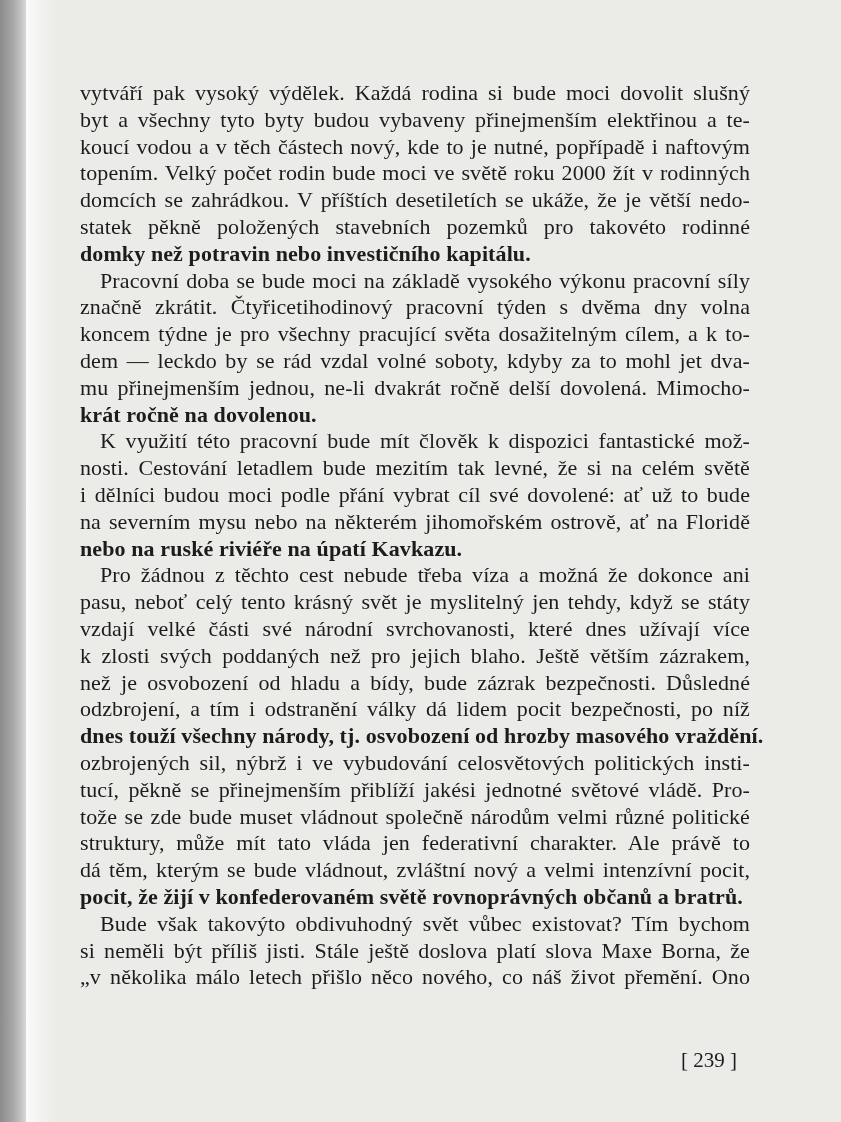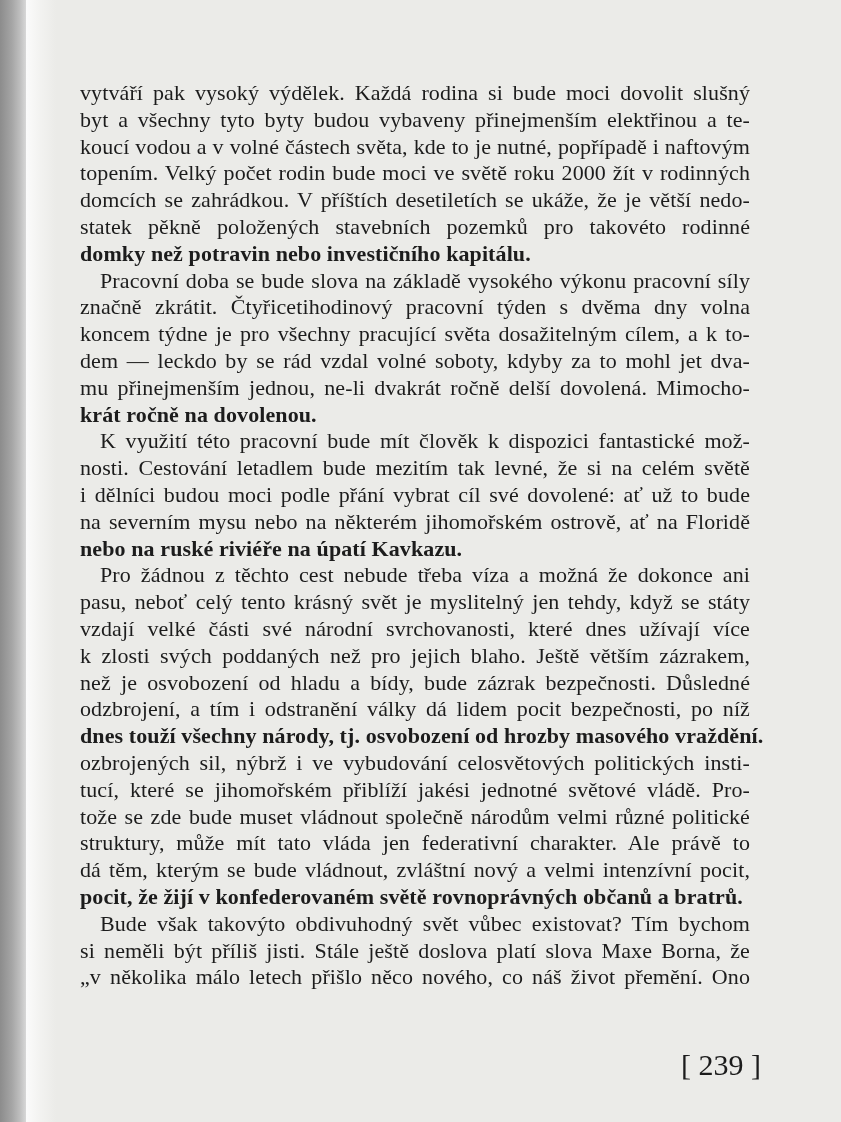--- a/index.html
+++ b/index.html
@@ -25,41 +25,41 @@
     font-family:"Liberation Serif", "DejaVu Serif", serif;
     font-size:22px; white-space:nowrap;
     text-align:justify; text-align-last:justify;
     letter-spacing:0.1px;
   }
   .line.indent { padding-left:20px; }
   .line.last { text-align-last:left;font-weight:bold; }
   .page-number {
     position:absolute; left:681px; top:1048px;
     font-family:"Liberation Serif", "DejaVu Serif", serif;
-    font-size:30px; color:#1c1c1c;
+    font-size:21px; color:#1c1c1c;
   }
 </style>
 </head>
 <body>
 
 <div class="binding"></div>
 <div class="binding-edge"></div>
 
 <div class="page-text" id="page-text">
     <div>
       <span class="line">vytváří pak vysoký výdělek. Každá rodina si bude moci dovolit slušný</span>
       <span class="line">byt a všechny tyto byty budou vybaveny přinejmenším elektřinou a te-</span>
-      <span class="line">koucí vodou a v volné částech světa, kde to je nutné, popřípadě i naftovým</span>
+      <span class="line">koucí vodou a v těch částech nový, kde to je nutné, popřípadě i naftovým</span>
       <span class="line">topením. Velký počet rodin bude moci ve světě roku 2000 žít v rodinných</span>
       <span class="line">domcích se zahrádkou. V příštích desetiletích se ukáže, že je větší nedo-</span>
       <span class="line">statek pěkně položených stavebních pozemků pro takovéto rodinné</span>
       <span class="line last">domky než potravin nebo investičního kapitálu.</span>
     </div>
     <div>
-      <span class="line indent">Pracovní doba se bude slova na základě vysokého výkonu pracovní síly</span>
+      <span class="line indent">Pracovní doba se bude moci na základě vysokého výkonu pracovní síly</span>
       <span class="line">značně zkrátit. Čtyřicetihodinový pracovní týden s dvěma dny volna</span>
       <span class="line">koncem týdne je pro všechny pracující světa dosažitelným cílem, a k to-</span>
       <span class="line">dem — leckdo by se rád vzdal volné soboty, kdyby za to mohl jet dva-</span>
       <span class="line">mu přinejmenším jednou, ne-li dvakrát ročně delší dovolená. Mimocho-</span>
       <span class="line last">krát ročně na dovolenou.</span>
     </div>
     <div>
       <span class="line indent">K využití této pracovní bude mít člověk k dispozici fantastické mož-</span>
       <span class="line">nosti. Cestování letadlem bude mezitím tak levné, že si na celém světě</span>
       <span class="line">i dělníci budou moci podle přání vybrat cíl své dovolené: ať už to bude</span>
@@ -70,21 +70,21 @@
       <span class="line indent">Pro žádnou z těchto cest nebude třeba víza a možná že dokonce ani</span>
       <span class="line">pasu, neboť celý tento krásný svět je myslitelný jen tehdy, když se státy</span>
       <span class="line">vzdají velké části své národní svrchovanosti, které dnes užívají více</span>
       <span class="line">k zlosti svých poddaných než pro jejich blaho. Ještě větším zázrakem,</span>
       <span class="line">než je osvobození od hladu a bídy, bude zázrak bezpečnosti. Důsledné</span>
       <span class="line">odzbrojení, a tím i odstranění války dá lidem pocit bezpečnosti, po níž</span>
       <span class="line last">dnes touží všechny národy, tj. osvobození od hrozby masového vraždění.</span>
     </div>
     <div>
       <span class="line">ozbrojených sil, nýbrž i ve vybudování celosvětových politických insti-</span>
-      <span class="line">tucí, které se jihomořském přiblíží jakési jednotné světové vládě. Pro-</span>
+      <span class="line">tucí, pěkně se přinejmenším přiblíží jakési jednotné světové vládě. Pro-</span>
       <span class="line">tože se zde bude muset vládnout společně národům velmi různé politické</span>
       <span class="line">struktury, může mít tato vláda jen federativní charakter. Ale právě to</span>
       <span class="line">dá těm, kterým se bude vládnout, zvláštní nový a velmi intenzívní pocit,</span>
       <span class="line last">pocit, že žijí v konfederovaném světě rovnoprávných občanů a bratrů.</span>
     </div>
     <div>
       <span class="line indent">Bude však takovýto obdivuhodný svět vůbec existovat? Tím bychom</span>
       <span class="line">si neměli být příliš jisti. Stále ještě doslova platí slova Maxe Borna, že</span>
       <span class="line">„v několika málo letech přišlo něco nového, co náš život přemění. Ono</span>
     </div>

